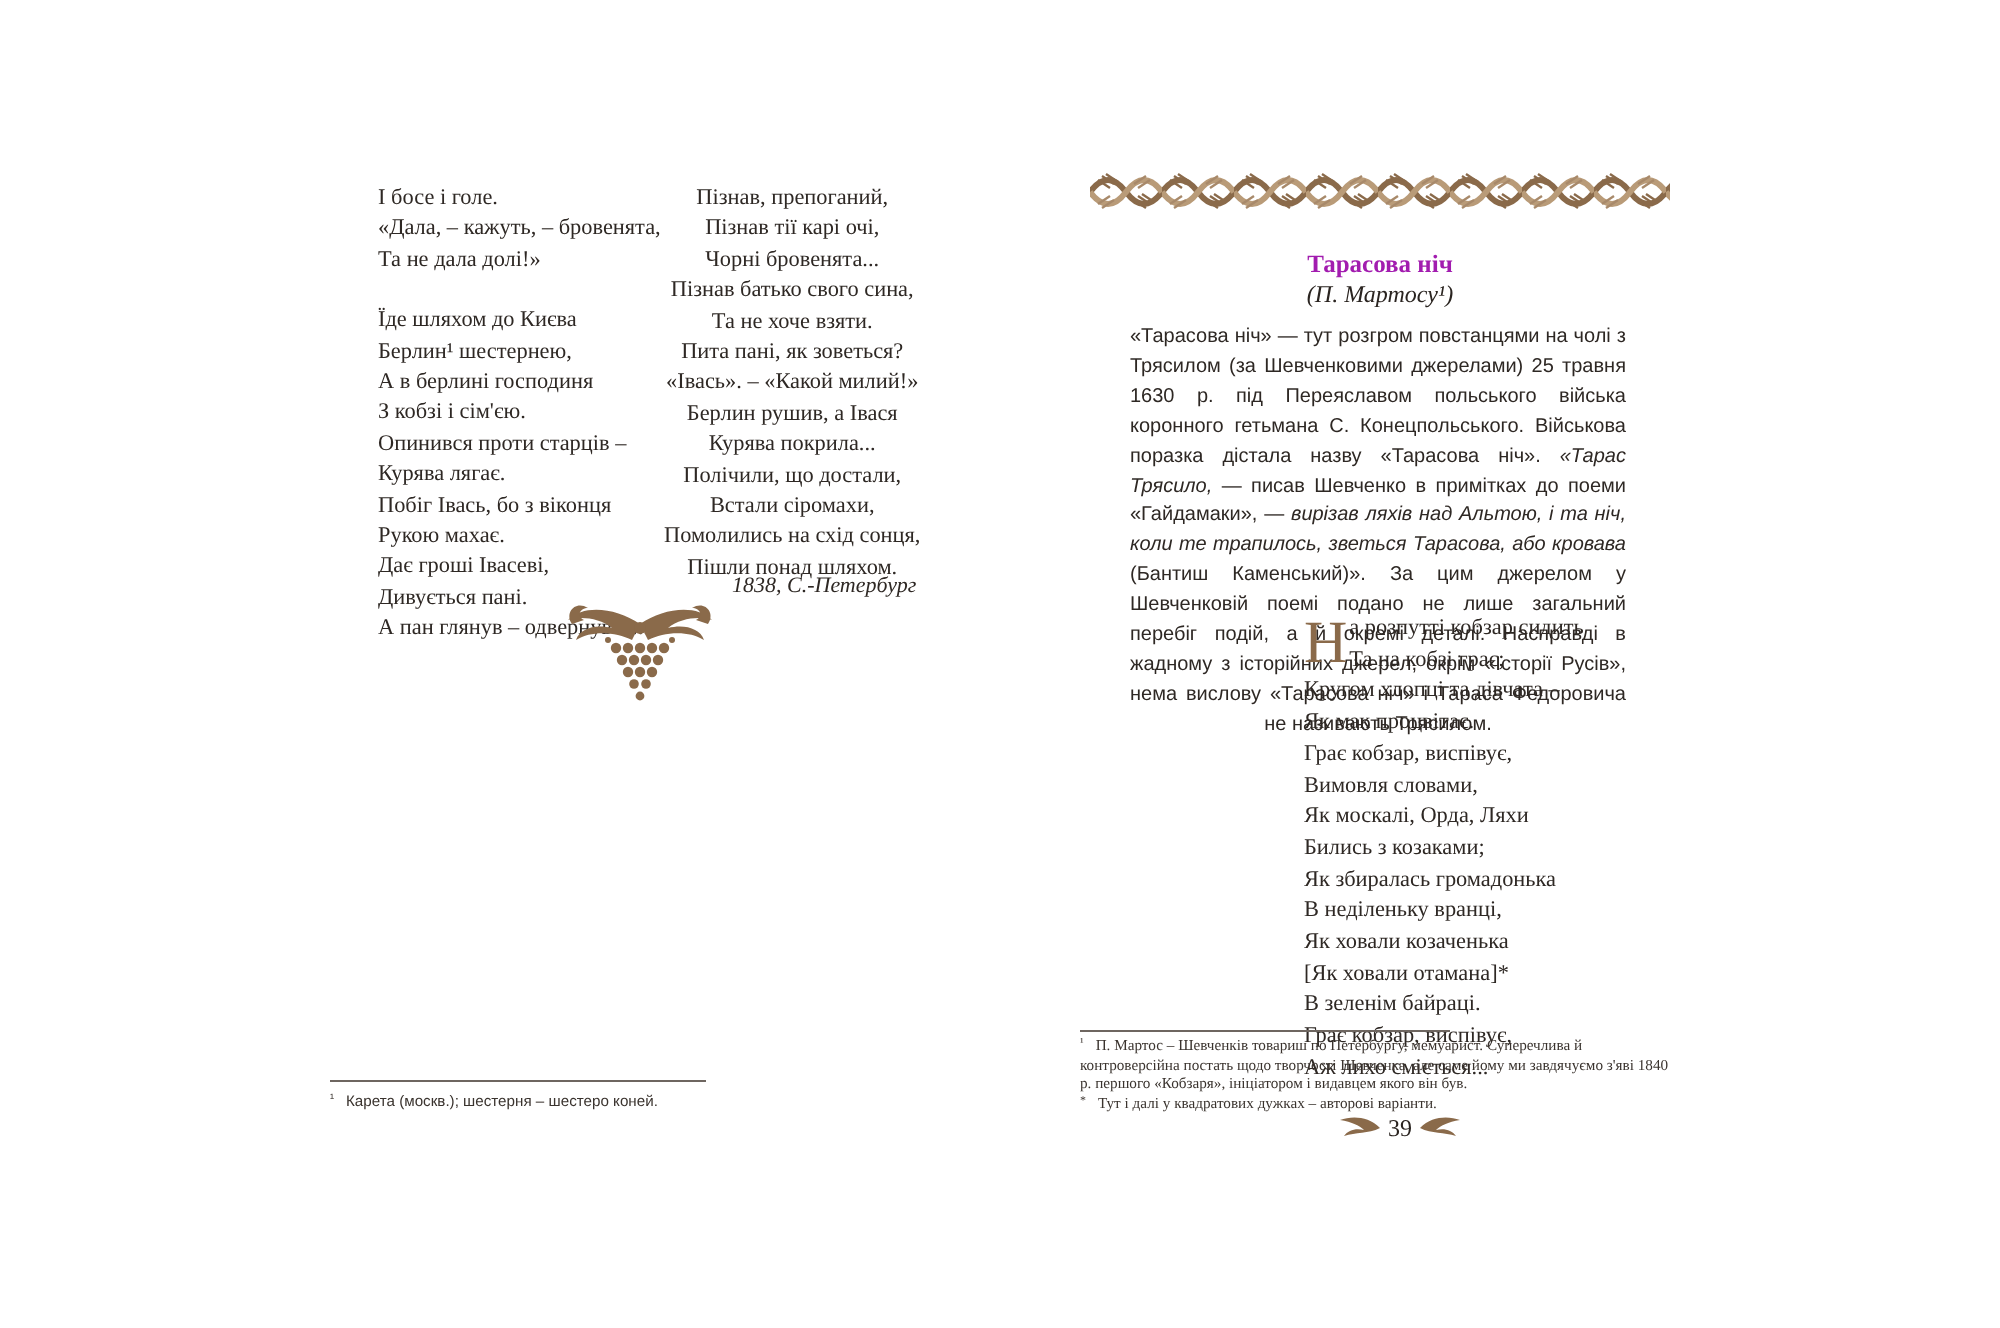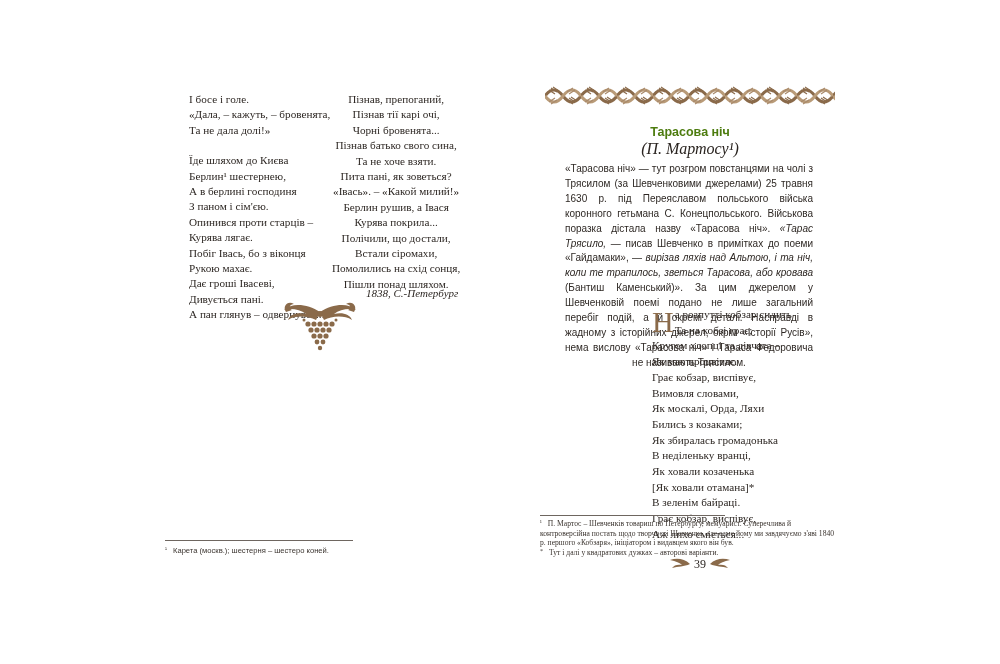--- a/index.html
+++ b/index.html
@@ -18,22 +18,22 @@
     .signature { position: absolute; left: 366px; top: 287px; font-family: "Liberation Serif", serif; font-style: italic; font-size: 11px; color: #2e2824; }
 
     .ornament-grape { position: absolute; left: 278px; top: 300px; width: 84px; height: 56px; }
 
     .footnote-rule-left { position: absolute; left: 165px; top: 540px; width: 188px; height: 1px; background: #6e6660; }
     .footnote-left { position: absolute; left: 165px; top: 546px; font-family: "Liberation Sans", sans-serif; font-size: 7.6px; color: #3a332e; white-space: nowrap; }
     .footnote-left sup, .fn sup { font-size: 6px; margin-right: 6px; vertical-align: 2px; }
 
     .border-ornament { position: absolute; left: 545px; top: 86px; width: 290px; height: 20px; }
 
-    .title { position: absolute; left: 540px; width: 300px; top: 125px; text-align: center; font-family: Liberation Sans, sans-serif; font-weight: bold; font-size: 12.5px; color: #4d7c0f; }
-    .subtitle { position: absolute; left: 540px; width: 300px; top: 140px; text-align: center; font-family: "Liberation Serif", serif; font-style: italic; font-size: 16px; color: #2a2420; }
+    .title { position: absolute; left: 540px; width: 300px; top: 125px; text-align: center; font-family: Liberation Serif, serif; font-weight: bold; font-size: 12.5px; color: #a21caf; }
+    .subtitle { position: absolute; left: 540px; width: 300px; top: 140px; text-align: center; font-family: "Liberation Serif", serif; font-style: italic; font-size: 12px; color: #2a2420; }
 
     .prose { position: absolute; left: 565px; top: 162px; width: 248px; font-family: Liberation Sans, sans-serif; font-size: 10px; line-height: 14.9px; color: #2e2824; text-align: justify; text-align-last: center; hyphens: manual; }
     .prose .it { font-style: italic; }
 
     .poem-right { left: 652px; top: 307px; line-height: 15.7px; }
     .dropcap { float: left; font-family: "Liberation Serif", serif; font-size: 30px; line-height: 27px; color: #8a6a4a; margin-right: 1px; margin-top: 1px; height: 28px; }
 
     .footnote-rule-right { position: absolute; left: 540px; top: 515px; width: 185px; height: 1px; background: #6e6660; }
     .fn { position: absolute; font-family: "Liberation Serif", serif; font-size: 7.6px; line-height: 9.5px; color: #3a332e; }
     .fn-1 { left: 540px; top: 518px; width: 300px; }
@@ -48,21 +48,21 @@
 
 <div class="page page-left">
   <div class="poem poem-col-1" id="poem-col-1">
       <span class="line">І босе і голе.</span>
       <span class="line">«Дала, – кажуть, – бровенята,</span>
       <span class="line">Та не дала долі!»</span>
       <span class="gap"></span>
       <span class="line">Їде шляхом до Києва</span>
       <span class="line">Берлин¹ шестернею,</span>
       <span class="line">А в берлині господиня</span>
-      <span class="line">З паном і сім'єю.</span>
+      <span class="line">З кобзі і сім'єю.</span>
       <span class="line">Опинився проти старців –</span>
       <span class="line">Курява лягає.</span>
       <span class="line">Побіг Івась, бо з віконця</span>
       <span class="line">Рукою махає.</span>
       <span class="line">Дає гроші Івасеві,</span>
       <span class="line">Дивується пані.</span>
       <span class="line">А пан глянув – одвернувся...</span>
     </div>
   <div class="poem poem-col-2" id="poem-col-2">
       <span class="line">Пізнав, препоганий,</span>

